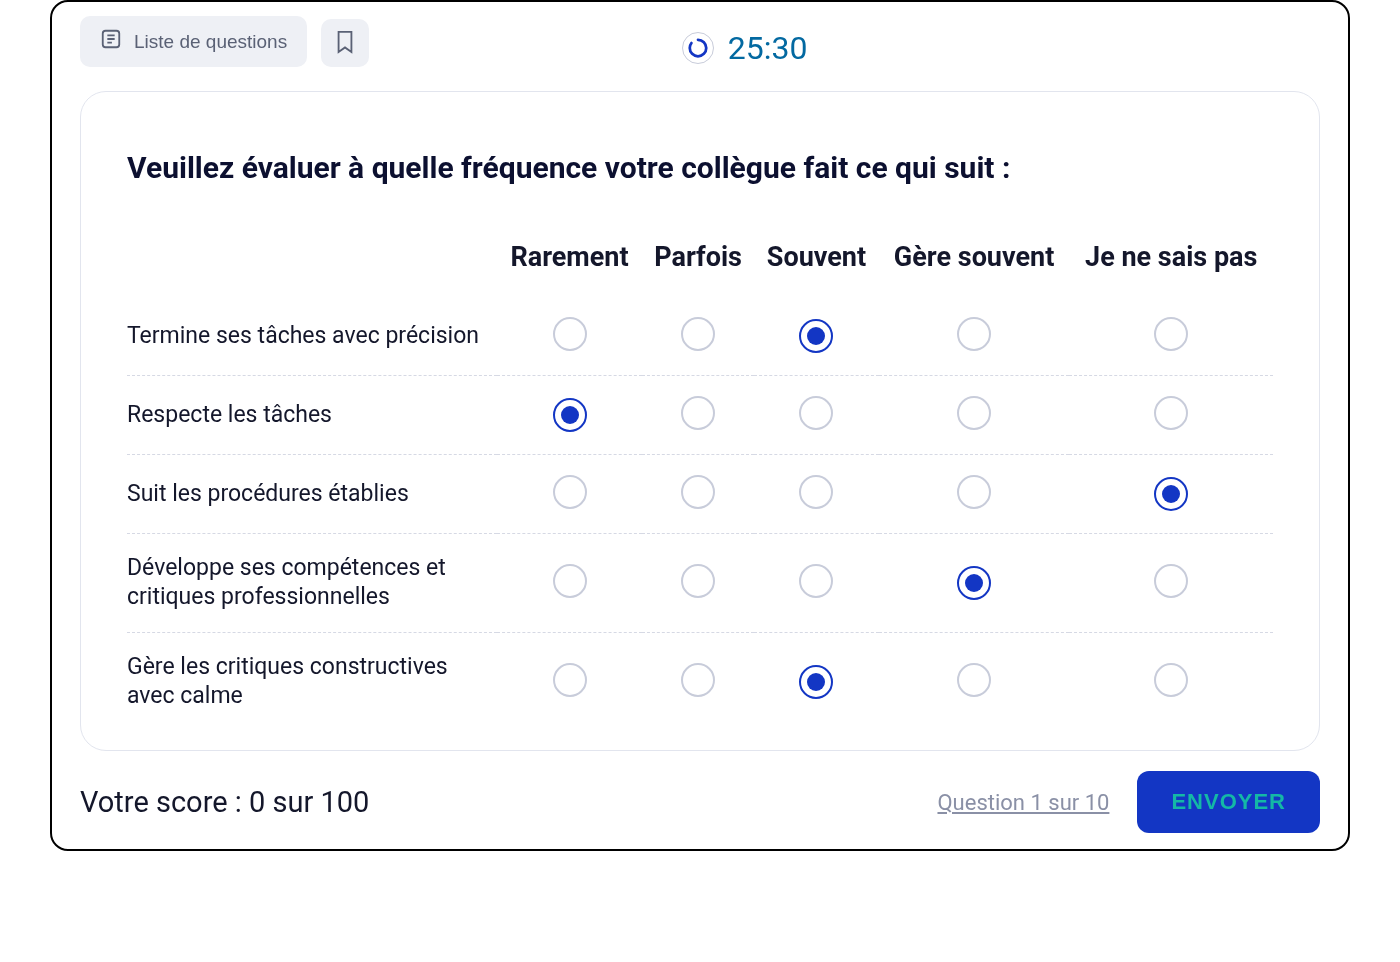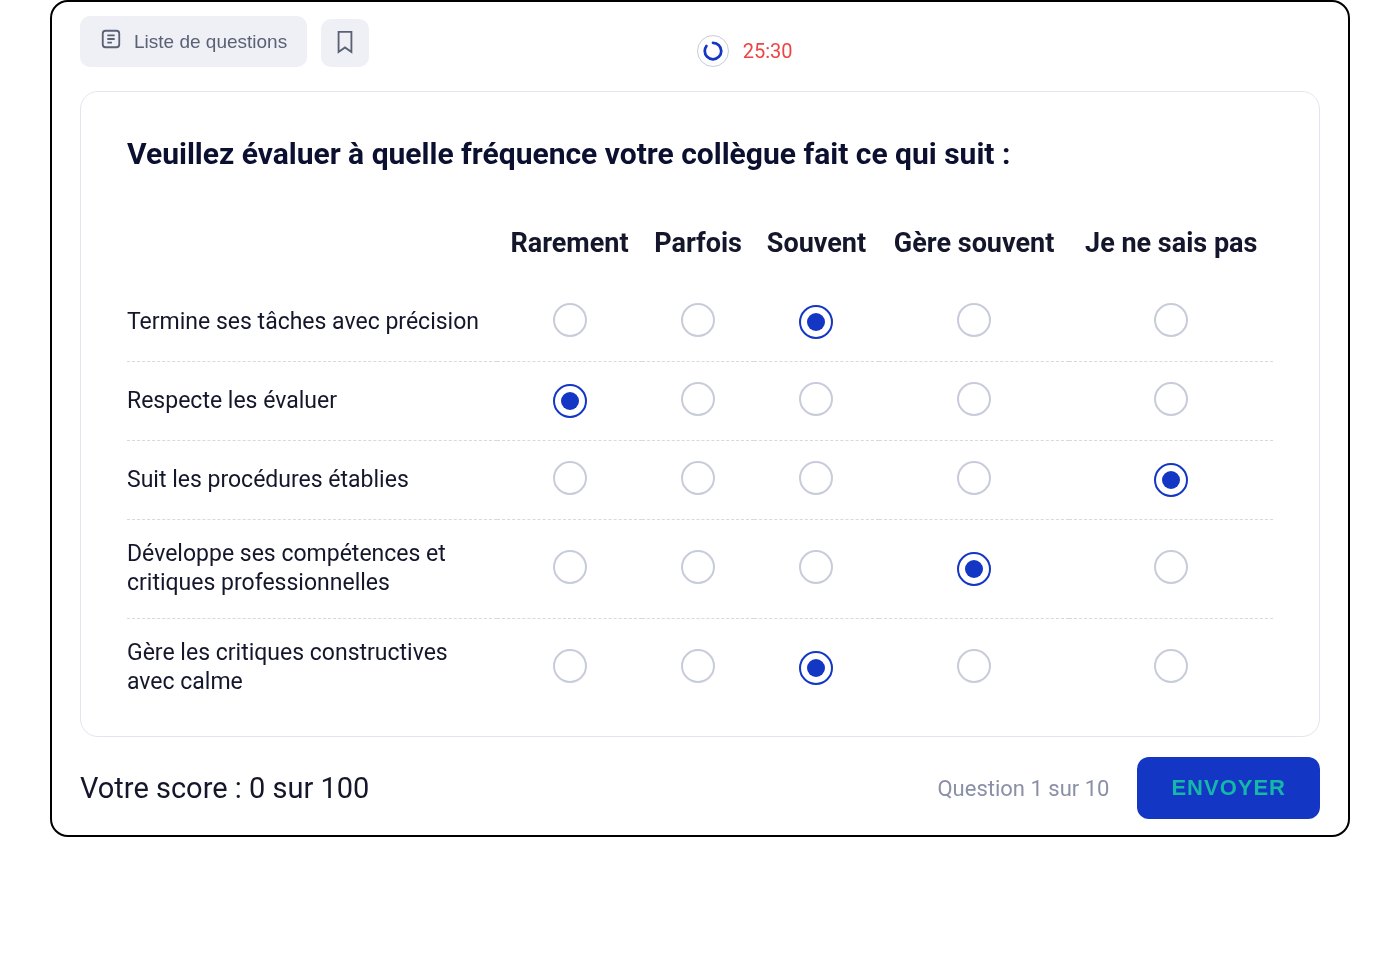--- a/index.html
+++ b/index.html
@@ -56,28 +56,28 @@
       display: flex;
       align-items: center;
       justify-content: center;
       gap: 14px;
     }
     .timer-icon-wrap {
       width: 32px; height: 32px; border: 1px solid #c8ccda;
       border-radius: 50%; display:flex; align-items:center; justify-content:center;
     }
     .timer-icon-wrap svg { width: 22px; height: 22px; }
-    .timer-text { font-size: 20px; color: #ef4444; }
+    .timer-text { font-size: 32px; color: #0369a1; }
     .spacer-right { width: 200px; }
 
     .card {
       margin: 24px 28px 0 28px;
       border: 1px solid #e2e5ee;
-      border-radius: 18px;
-      padding: 44px 46px 20px 46px;
+      border-radius: 26px;
+      padding: 58px 46px 20px 46px;
     }
     .question-title {
       font-size: 30px;
       font-weight: 700;
       color: #0c1030;
       margin-bottom: 46px;
     }
     table.matrix {
       width: 100%;
       border-collapse: collapse;
@@ -132,20 +132,21 @@
     }
     .score-text {
       font-size: 29px;
       color: #14172b;
     }
     .bottom-spacer { flex: 1; }
     .progress-text {
       font-size: 22px;
       color: #8a90a6;
       margin-right: 28px;
+      text-decoration: underline;
     }
     .submit-btn {
       background: #1336c4;
       color: #14b8a6;
       border: none;
       border-radius: 12px;
       padding: 18px 34px;
       font-size: 22px;
       font-weight: 700;
       letter-spacing: 1px;
@@ -209,21 +210,21 @@
             <td class="row-label">Termine ses tâches avec précision</td>
             <td class="radio-cell"><span class="radio"></span></td>
             <td class="radio-cell"><span class="radio"></span></td>
             <td class="radio-cell"><span class="radio selected">
                 <span class="dot"></span>
               </span></td>
             <td class="radio-cell"><span class="radio"></span></td>
             <td class="radio-cell"><span class="radio"></span></td>
           </tr>
           <tr class="row-sep">
-            <td class="row-label">Respecte les évaluer</td>
+            <td class="row-label">Respecte les tâches</td>
             <td class="radio-cell"><span class="radio selected">
                 <span class="dot"></span>
               </span></td>
             <td class="radio-cell"><span class="radio"></span></td>
             <td class="radio-cell"><span class="radio"></span></td>
             <td class="radio-cell"><span class="radio"></span></td>
             <td class="radio-cell"><span class="radio"></span></td>
           </tr>
           <tr class="row-sep">
             <td class="row-label">Suit les procédures établies</td>

